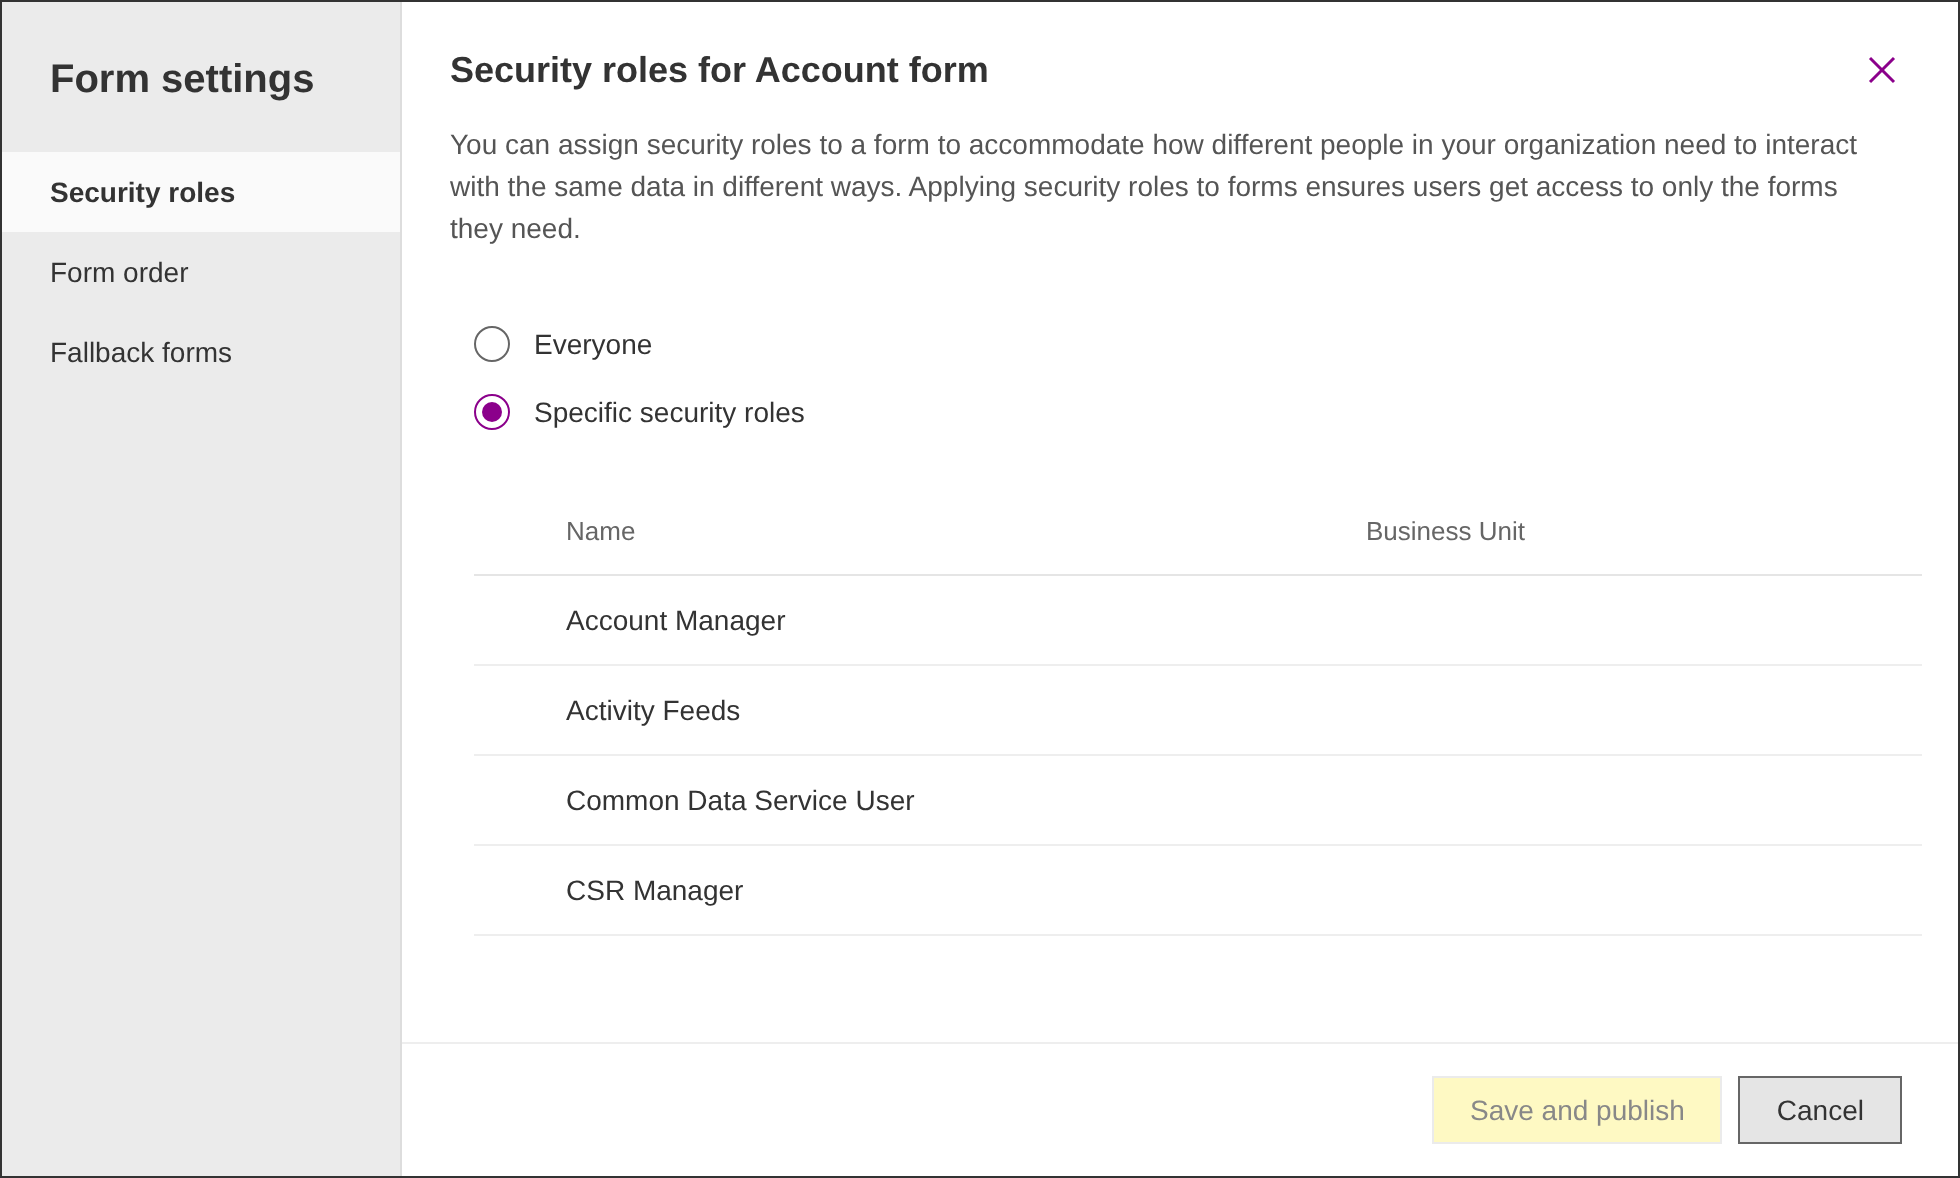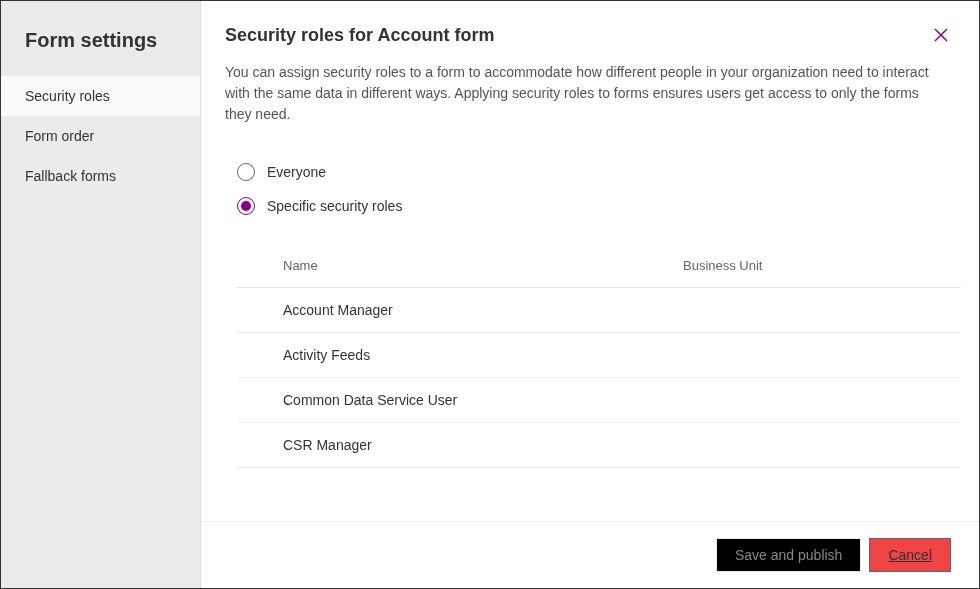--- a/index.html
+++ b/index.html
@@ -30,21 +30,21 @@
       border-radius: 11px;
     }
     .sidebar-item {
       padding: 12px 24px;
       font-size: 14px;
       color: #333;
       cursor: pointer;
     }
     .sidebar-item.active {
       background: #fafafa;
-      font-weight: 400;
+      font-weight: 700;
     }
     .main {
       flex: 1;
       display: flex;
       flex-direction: column;
       background: #fff;
       position: relative;
     }
     .main-header {
       display: flex;
@@ -136,29 +136,28 @@
       padding: 16px 28px;
       border-top: 1px solid #eee;
     }
     .btn {
       padding: 8px 18px;
       font-size: 14px;
       cursor: pointer;
       font-family: inherit;
     }
     .btn-primary {
-      background: #000000;
+      background: #fef9c3;
       border: 1px solid #ebebeb;
       color: #888;
     }
     .btn-secondary {
-      background: #ef4444;
+      background: #e5e5e5;
       border: 1px solid #666;
       color: #333;
-      text-decoration: underline;
     }
   </style>
 </head>
 <body>
 
 <div class="container">
   <aside class="sidebar">
     <div class="sidebar-title">Form settings</div>
     <div class="sidebar-item active">
       <span>Security roles</span>

